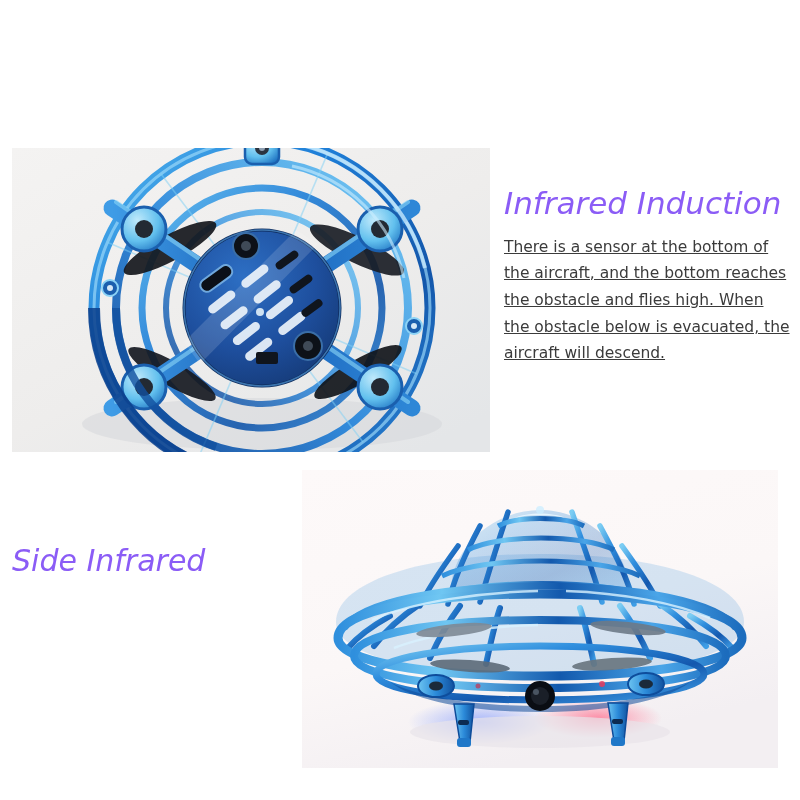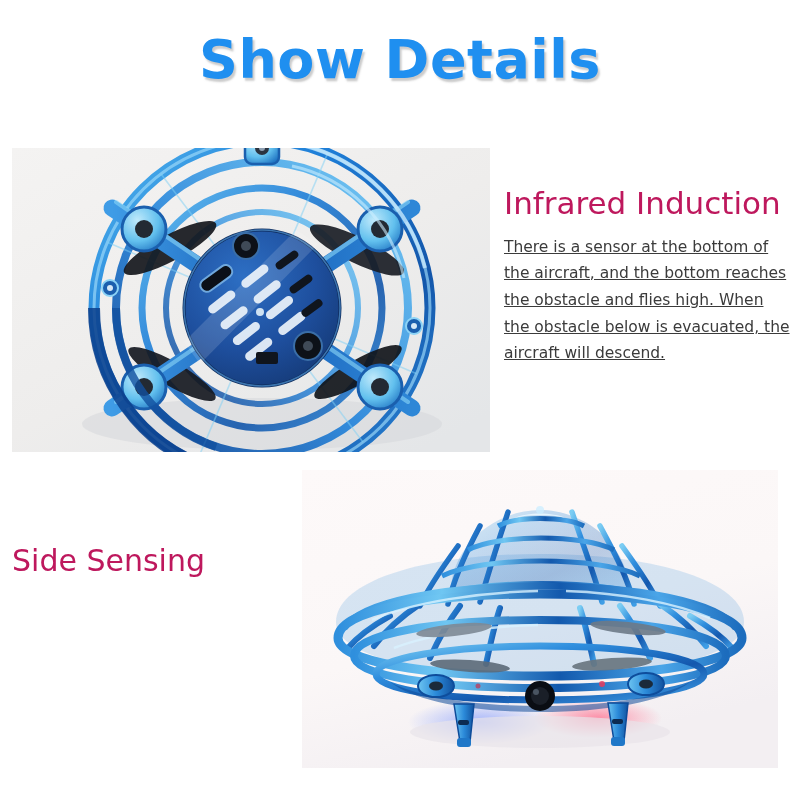--- a/index.html
+++ b/index.html
@@ -33,42 +33,42 @@
 
   
   .block{position:absolute;}
   #block-infrared{left:504px;top:186px;width:288px;}
   #block-side{left:12px;top:544px;width:290px;}
 
   .heading{
     font-family:"DejaVu Sans", sans-serif;
     font-size:31px;
     font-weight:400;
-    color:#be185d;
+    color:#8b5cf6;
     line-height:1.15;
     margin:0 0 12px 0;
     white-space:nowrap;
+    font-style:italic;
   }
   #block-side .heading{font-size:30px;margin-bottom:14px;}
   .body-text{
     font-family:"DejaVu Sans", sans-serif;
     font-size:15.5px;
     color:#3b3b3b;
     line-height:1.72;
     margin:0;
     text-decoration:underline;
   }
   #block-side .body-text{font-size:15px;line-height:1.78;}
 </style>
 </head>
 <body>
 
 <div class="page">
 
-  <div class="title">Show Details</div>
 
   <div class="photo" id="photo-top">
     <svg viewBox="0 0 478 304" preserveAspectRatio="xMidYMid slice">
       <defs>
         <linearGradient id="bgTop" x1="0" y1="0" x2="0.85" y2="1">
           <stop offset="0%" stop-color="#f4f3f2"></stop>
           <stop offset="55%" stop-color="#eeedec"></stop>
           <stop offset="100%" stop-color="#e4e6e8"></stop>
         </linearGradient>
         <radialGradient id="hubGrad" cx="0.38" cy="0.3" r="0.85">
@@ -217,21 +217,21 @@
       </g>
     </svg>
   </div>
 
   <div class="block" id="block-infrared">
     <h2 class="heading">Infrared Induction</h2>
     <p class="body-text">There is a sensor at the bottom of the aircraft, and the bottom reaches the obstacle and flies high. When the obstacle below is evacuated, the aircraft will descend.</p>
   </div>
 
   <div class="block" id="block-side">
-    <h2 class="heading">Side Sensing</h2>
+    <h2 class="heading">Side Infrared</h2>
   </div>
 
   <div class="photo" id="photo-bottom">
     <svg viewBox="0 0 476 298" preserveAspectRatio="xMidYMid slice">
       <defs>
         <linearGradient id="bgBot" x1="0" y1="0" x2="0.4" y2="1">
           <stop offset="0%" stop-color="#fdf9f9"></stop>
           <stop offset="60%" stop-color="#fbf7f7"></stop>
           <stop offset="100%" stop-color="#f3eff2"></stop>
         </linearGradient>

